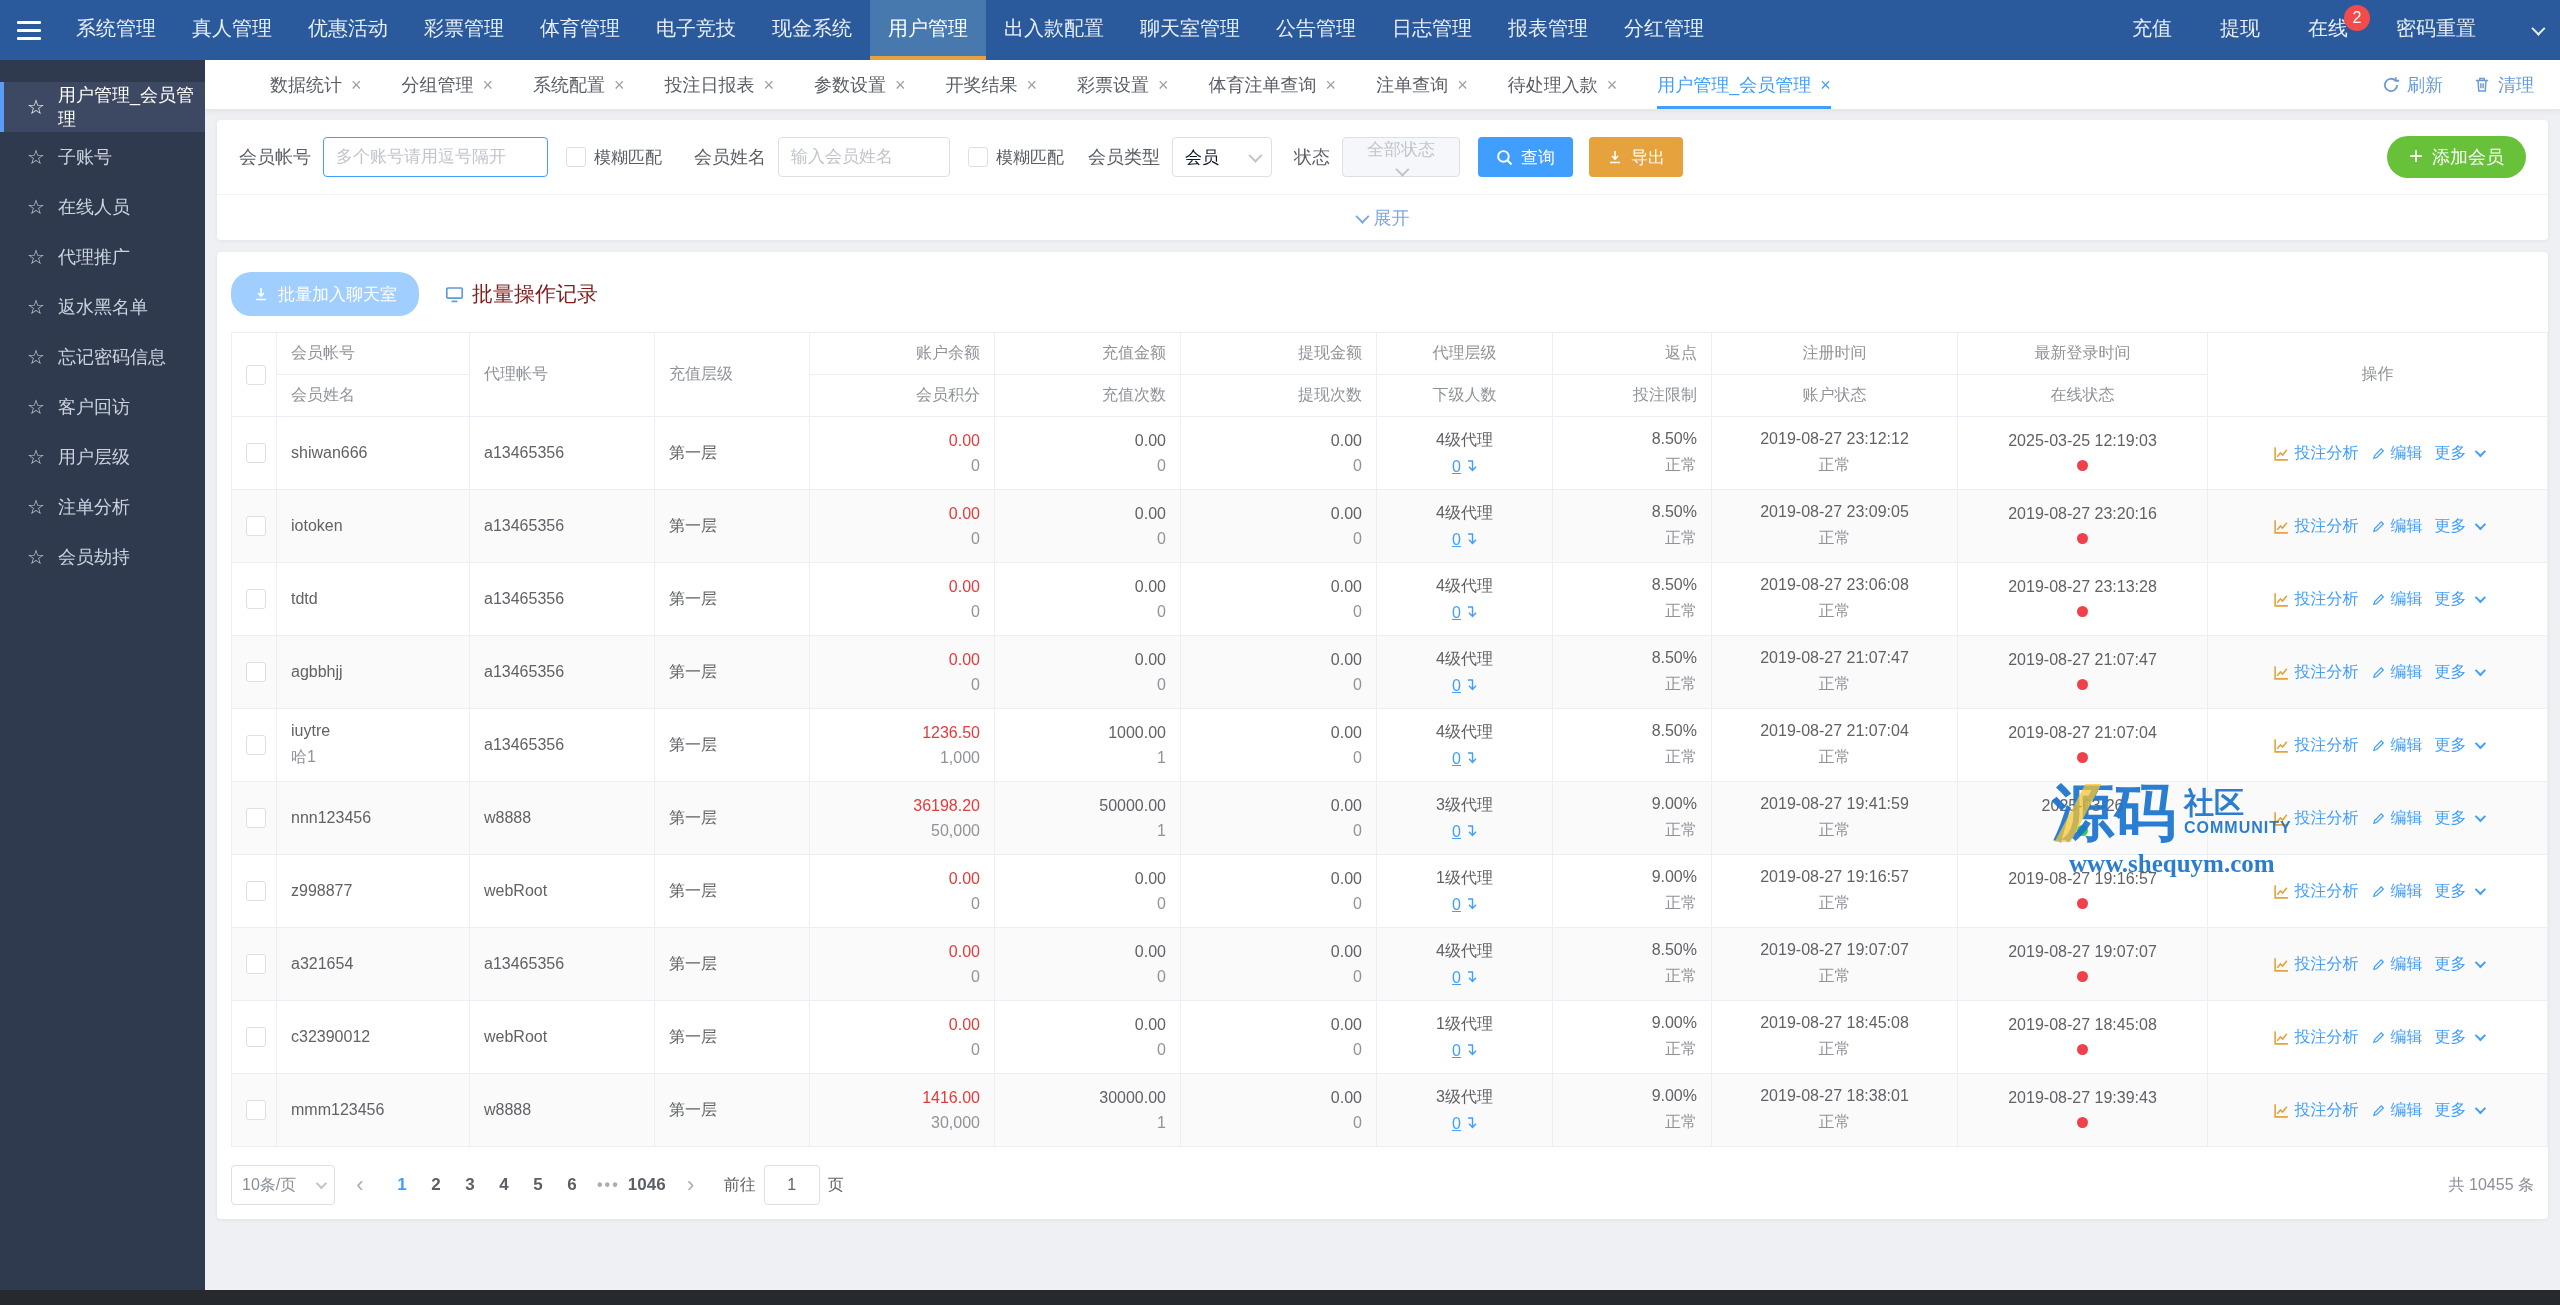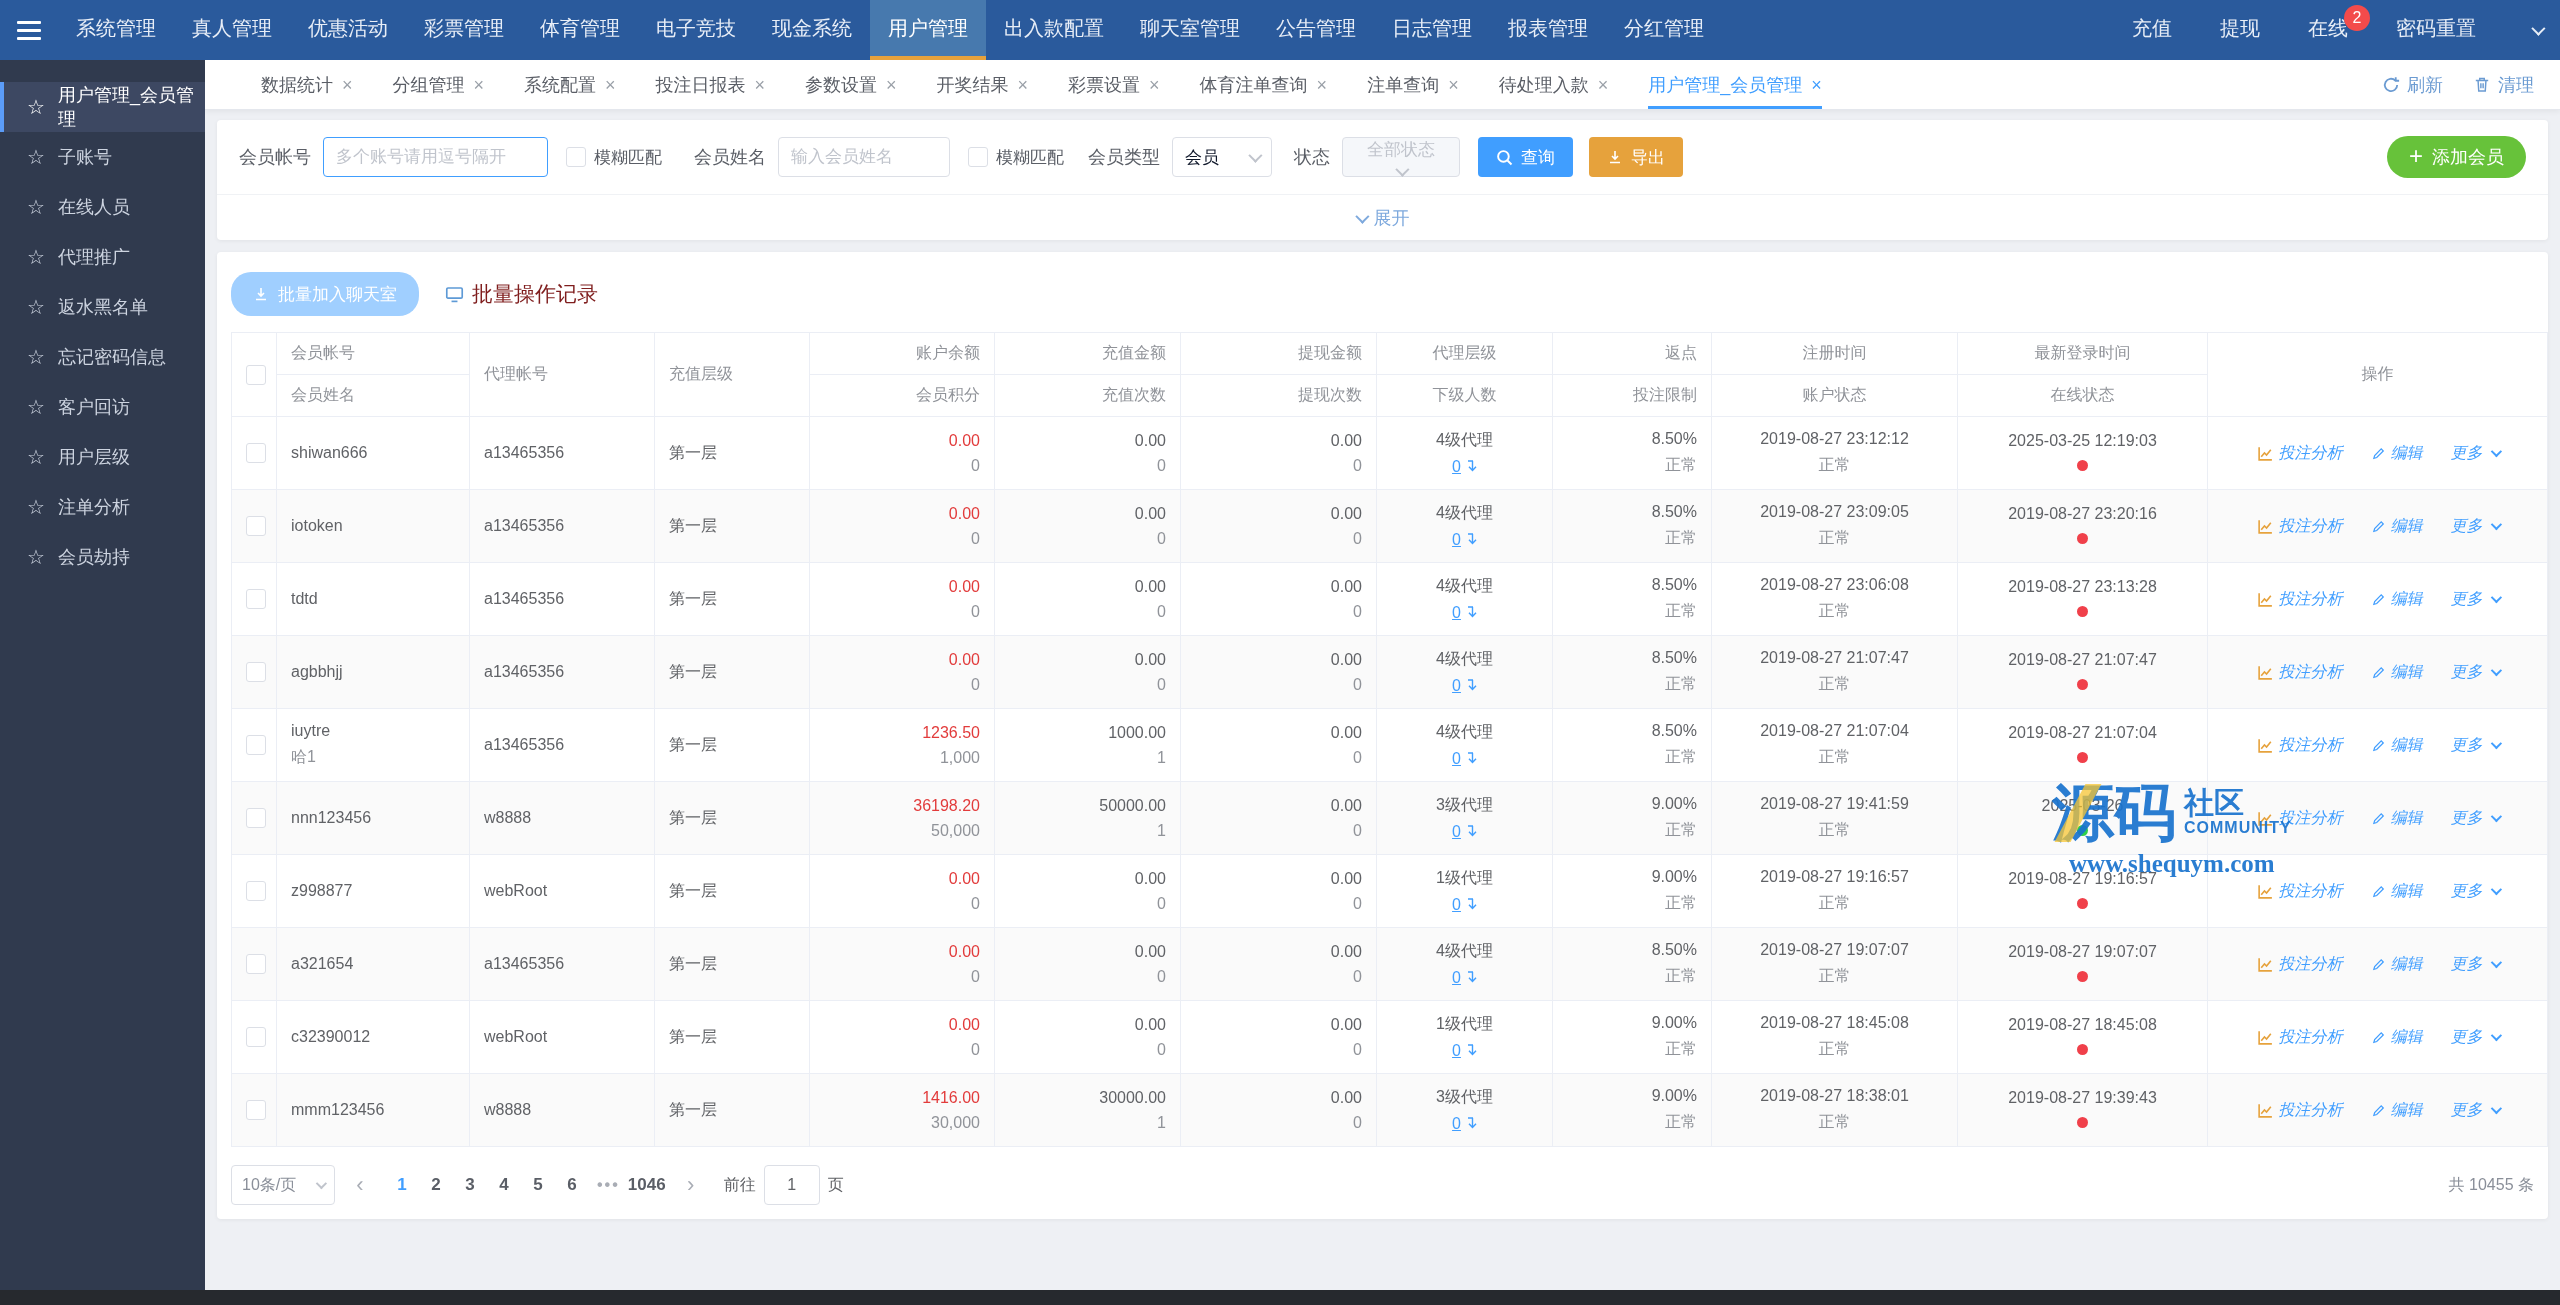--- a/index.html
+++ b/index.html
@@ -21,21 +21,21 @@
 
   
   .sidebar { position:absolute; top:60px; left:0; bottom:0; width:205px; background:#303a4e; padding-top:22px; z-index:20; }
   .side-item { height:50px; display:flex; align-items:center; gap:13px; padding-left:23px; color:#cdd4e0; font-size:18px; cursor:pointer; border-left:4px solid transparent; }
   .side-item.active { background:#3d4862; border-left-color:#5b9cf8; color:#fff; }
   .star-icon { font-size:20px; line-height:1; }
 
   
   .main { position:absolute; left:205px; top:60px; right:0; bottom:0; background:#eef0f4; }
 
-  .tabbar { height:50px; background:#fff; display:flex; align-items:stretch; padding-left:36px; border-bottom:1px solid #e4e7ed; box-shadow:0 2px 5px rgba(0,0,0,.05); }
+  .tabbar { height:50px; background:#fff; display:flex; align-items:stretch; padding-left:45px; border-bottom:1px solid #e4e7ed; box-shadow:0 2px 5px rgba(0,0,0,.05); }
   .tab { display:flex; align-items:center; gap:9px; margin:0 20px; font-size:18px; color:#5a5e66; cursor:pointer; border-bottom:3px solid transparent; padding-top:3px; }
   .tab.active { color:#409eff; border-bottom-color:#409eff; }
   .tab-close { font-size:18px; color:#9aa0a8; line-height:1; }
   .tab.active .tab-close { color:#409eff; }
   .tabbar-right { margin-left:auto; display:flex; align-items:center; gap:30px; padding-right:26px; }
   .tool-link { display:flex; align-items:center; gap:7px; color:#6b9bd2; font-size:18px; cursor:pointer; }
 
   
   .filter-card { position:relative; margin:10px 12px 0; background:#fff; border-radius:4px; box-shadow:0 1px 4px rgba(0,0,0,.06); }
   .filter-row { display:flex; align-items:center; padding:17px 16px; }
@@ -73,21 +73,21 @@
   .stack { display:flex; flex-direction:column; justify-content:center; gap:7px; }
   .stack .sub { color:#909399; }
   .tr { text-align:right; }
   .tc { text-align:center; }
   .num-red { color:#e23b3b; }
   .chkcell { text-align:center; padding:0; }
   .dot { display:inline-block; width:11px; height:11px; border-radius:50%; }
   .dot.red { background:#f0404a; }
   .dot.green { background:#2ecf4a; }
   .subcount-link { color:#409eff; text-decoration:underline; cursor:pointer; display:inline-flex; align-items:center; gap:4px; }
-  .actions { display:flex; align-items:center; justify-content:center; gap:28px; color:#409eff; white-space:nowrap;font-style:italic; }
+  .actions { display:flex; align-items:center; justify-content:center; gap:12px; color:#409eff; white-space:nowrap; }
   .action-link { display:flex; align-items:center; gap:5px; cursor:pointer; color:#409eff; font-size:16px; }
   .action-link .caret { width:8px; height:8px; margin-left:3px; }
 
   
   .pagination { display:flex; align-items:center; gap:8px; margin:18px 14px 0; font-size:16px; color:#606266; }
   .page-size { width:104px; height:40px; border:1px solid #dcdfe6; border-radius:4px; display:flex; align-items:center; justify-content:space-between; padding:0 10px; color:#8a8f99; cursor:pointer; }
   .page-size .caret { color:#c0c4cc; width:8px; height:8px; }
   .pg-arrow { width:34px; text-align:center; color:#a9adb5; font-size:22px; cursor:pointer; }
   .page-num { min-width:34px; height:36px; display:flex; align-items:center; justify-content:center; font-size:17px; font-weight:bold; color:#5a5e66; cursor:pointer; }
   .page-num.active { color:#409eff; }

